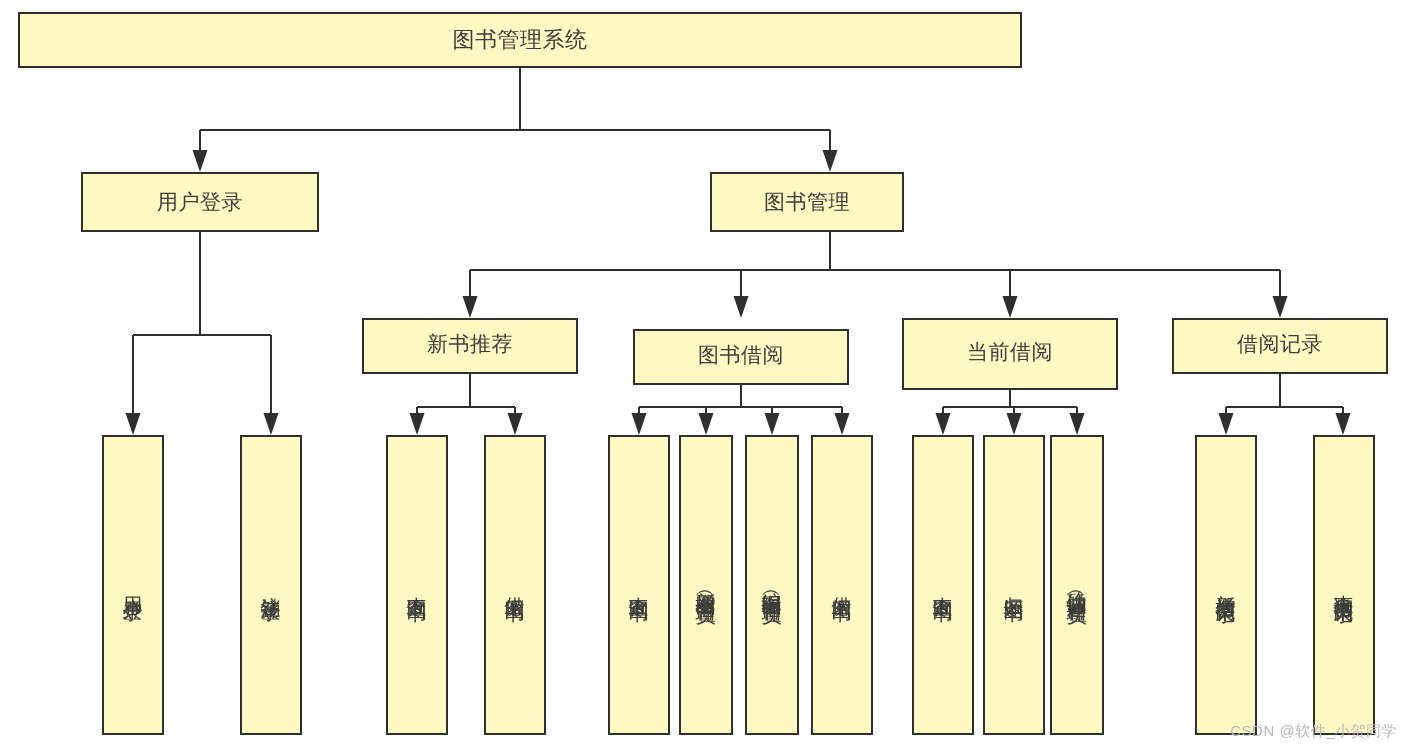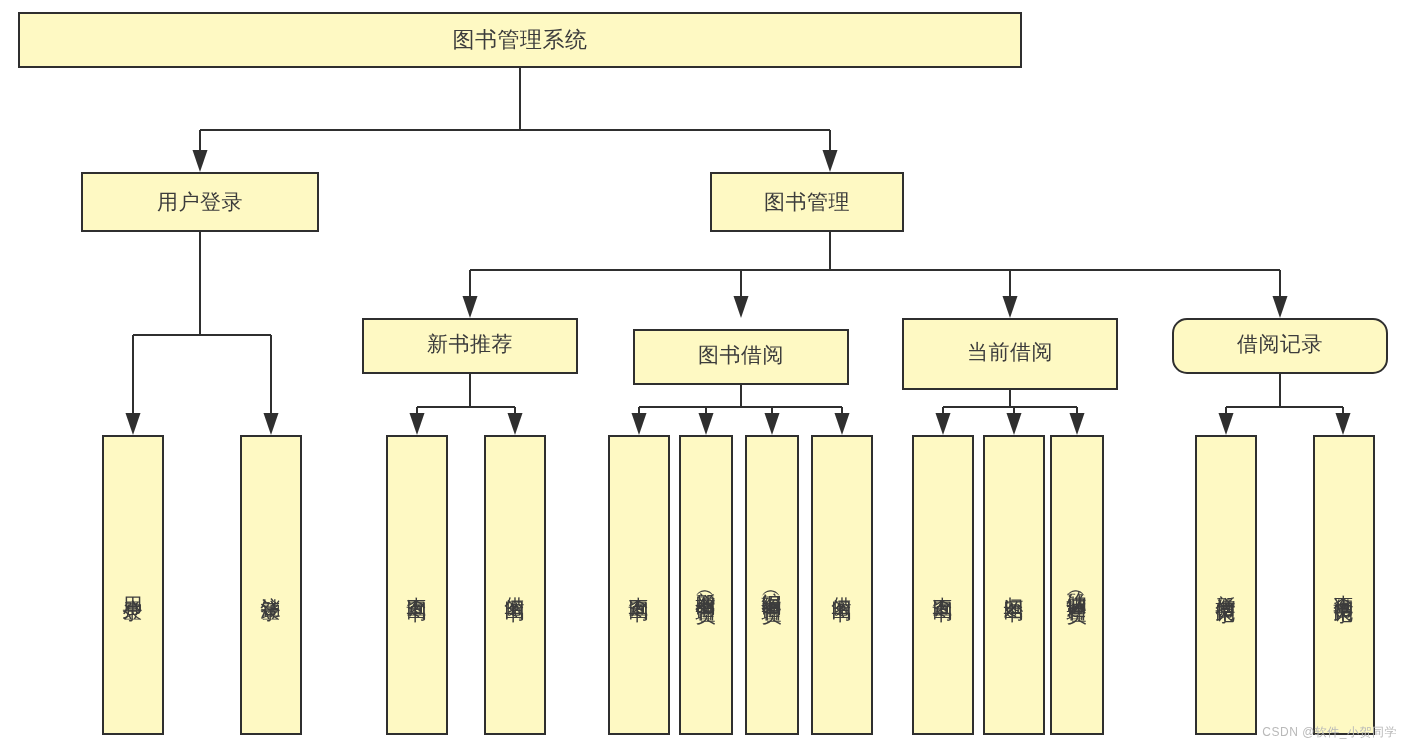--- a/index.html
+++ b/index.html
@@ -64,21 +64,21 @@
     line-height: 1.30;
     letter-spacing: 2px;
     white-space: normal;
     max-height: 100%;
   }
 
   .watermark {
     position: absolute;
     right: 8px;
     bottom: 6px;
-    font-size: 12px;
+    font-size: 15px;
     color: #b9b9b9;
     letter-spacing: 0.5px;
     white-space: nowrap;
     user-select: none;
     pointer-events: none;
   }
 </style>
 </head>
 <body>
 
@@ -151,21 +151,21 @@
       </div>
       <div class="node level-3" style="left: 362px; top: 318px; width: 216px; height: 56px;">
         <span class="node-label">新书推荐</span>
       </div>
       <div class="node level-3" style="left: 633px; top: 318px; width: 216px; height: 56px; margin-top: 11px;">
         <span class="node-label">图书借阅</span>
       </div>
       <div class="node level-3" style="left: 902px; top: 318px; width: 216px; height: 72px;">
         <span class="node-label">当前借阅</span>
       </div>
-      <div class="node level-3" style="left: 1172px; top: 318px; width: 216px; height: 56px; border-radius: 15px;">
+      <div class="node level-3" style="left: 1172px; top: 318px; width: 216px; height: 56px;">
         <span class="node-label">借阅记录</span>
       </div>
       <div class="node level-leaf leaf" style="left: 102px; top: 435px; width: 62px; height: 300px;">
         <span class="node-label">用户登录</span>
       </div>
       <div class="node level-leaf leaf" style="left: 240px; top: 435px; width: 62px; height: 300px;">
         <span class="node-label">注销登录</span>
       </div>
       <div class="node level-leaf leaf" style="left: 386px; top: 435px; width: 62px; height: 300px;">
         <span class="node-label">查询图书</span>

